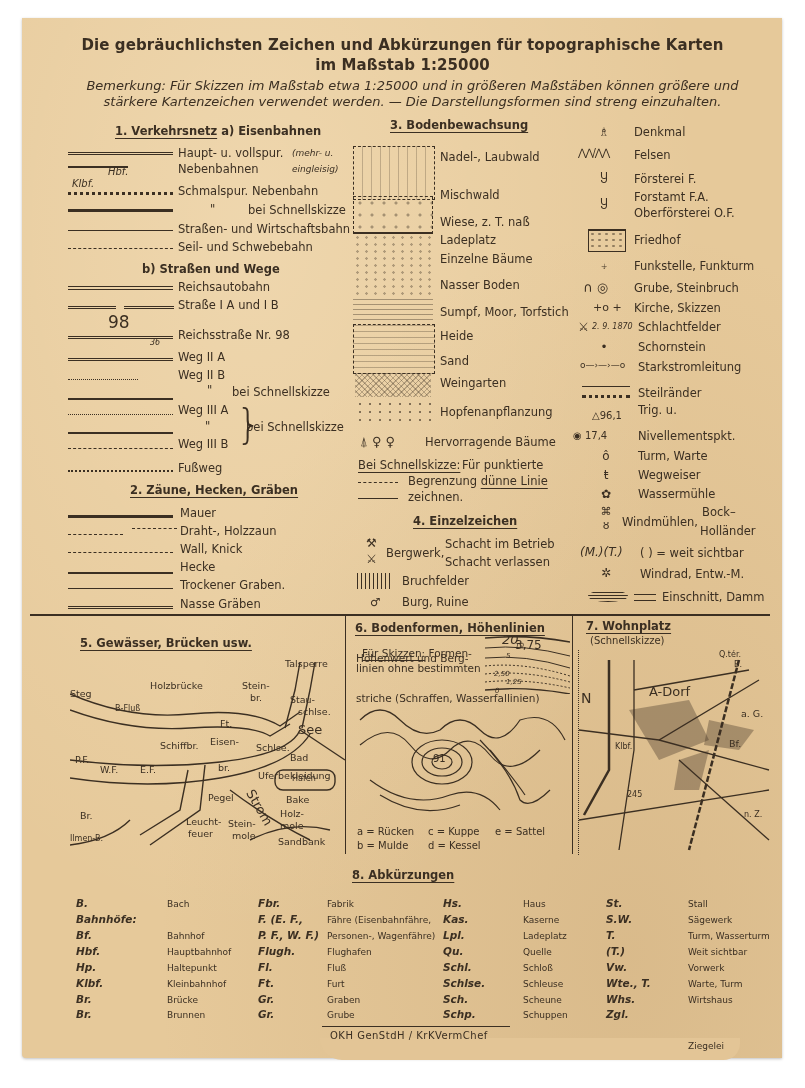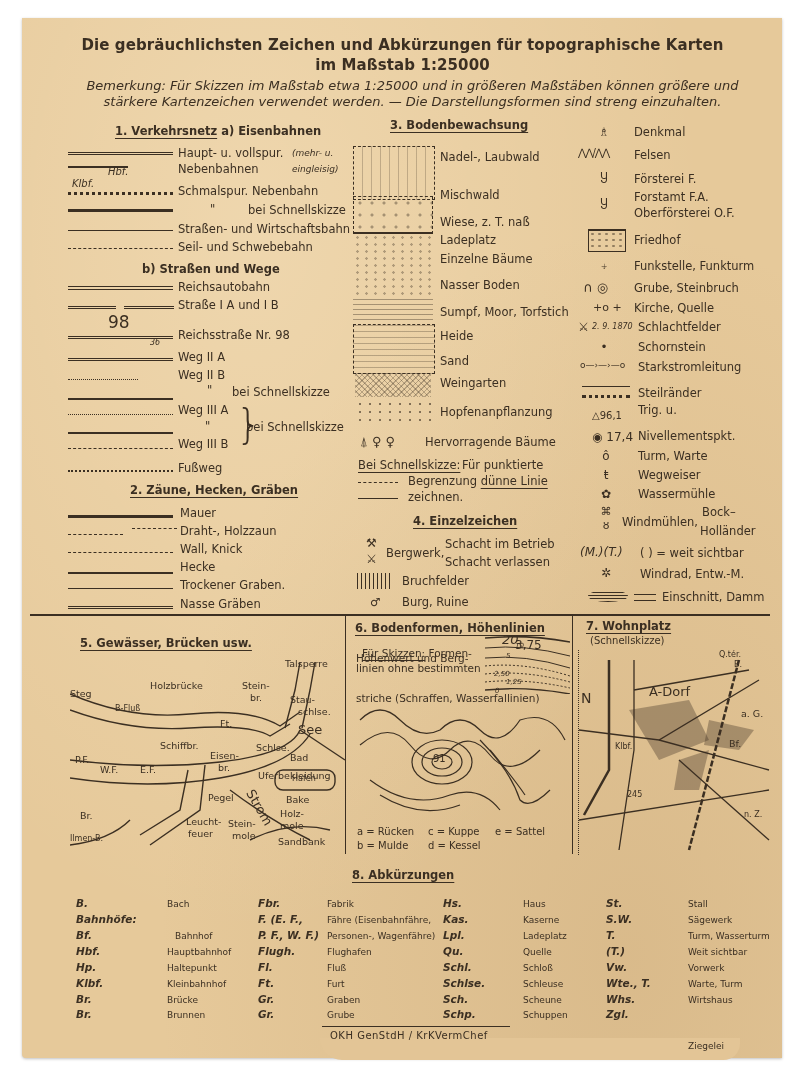--- a/index.html
+++ b/index.html
@@ -151,33 +151,33 @@
 <div class="glyph" style="left:593px;top:198px">Ⴘ</div>
 <div class="t" style="left:634px;top:190px">Forstamt F.A.</div>
 <div class="t" style="left:634px;top:206px">Oberförsterei O.F.</div>
 <div class="sym" style="left:588px;top:229px;width:36px;height:20px;border:1px solid #3b2f22;border-top-width:2px;background:radial-gradient(circle,rgba(59,47,34,.5) 1px,transparent 1.5px) 0 0/7px 6px"></div>
 <div class="t" style="left:634px;top:233px">Friedhof</div>
 <div class="glyph" style="left:593px;top:259px">⍖</div>
 <div class="t" style="left:634px;top:259px">Funkstelle, Funkturm</div>
 <div class="t" style="left:583px;top:280px;font-size:13px">∩ ◎</div>
 <div class="t" style="left:634px;top:281px">Grube, Steinbruch</div>
 <div class="t" style="left:593px;top:301px;font-size:11px">+o +</div>
-<div class="t" style="left:634px;top:301px">Kirche, Quelle</div>
+<div class="t" style="left:634px;top:301px">Kirche, Skizzen</div>
 <div class="t" style="left:578px;top:320px;font-size:12px">⚔</div>
 <div class="t sm" style="left:592px;top:322px;font-size:8px">2. 9. 1870</div>
 <div class="t" style="left:638px;top:320px">Schlachtfelder</div>
 <div class="glyph" style="left:593px;top:340px">•</div>
 <div class="t" style="left:638px;top:340px">Schornstein</div>
 <div class="t" style="left:580px;top:360px;font-size:9px">o—›—›—o</div>
 <div class="t" style="left:638px;top:360px">Starkstromleitung</div>
 <div class="sym" style="left:582px;top:386px;width:48px;height:8px;border-top:1px solid #3b2f22;border-bottom:3px solid #3b2f22;border-bottom-style:dotted"></div>
 <div class="t" style="left:638px;top:386px">Steilränder</div>
 <div class="t" style="left:592px;top:410px;font-size:10px">△<span>96,1</span></div>
 <div class="t" style="left:638px;top:403px">Trig. u.</div>
-<div class="t" style="left:592px;top:430px;font-size:12px">◉ <span>17,4</span></div>
+<div class="t" style="left:573px;top:430px;font-size:10px">◉ <span>17,4</span></div>
 <div class="t" style="left:638px;top:429px">Nivellementspkt.</div>
 <div class="glyph" style="left:595px;top:449px">ô</div>
 <div class="t" style="left:638px;top:449px">Turm, Warte</div>
 <div class="glyph" style="left:595px;top:468px">ŧ</div>
 <div class="t" style="left:638px;top:468px">Wegweiser</div>
 <div class="glyph" style="left:595px;top:487px">✿</div>
 <div class="t" style="left:638px;top:487px">Wassermühle</div>
 <div class="glyph" style="left:595px;top:505px;font-size:11px;line-height:14px">⌘<br>ȣ</div>
 <div class="t" style="left:622px;top:515px">Windmühlen,</div>
 <div class="t" style="left:702px;top:505px">Bock–</div>
@@ -221,21 +221,21 @@
   <span class="mlabel" style="left:45px;top:54px;font-size:8px">B-Fluß</span>
   <span class="mlabel" style="left:220px;top:44px">Stau-</span>
   <span class="mlabel" style="left:228px;top:56px">schlse.</span>
   <span class="mlabel" style="left:150px;top:68px">Ft.</span>
   <span class="mlabel" style="left:228px;top:72px;font-size:13px">See</span>
   <span class="mlabel" style="left:186px;top:92px">Schlse.</span>
   <span class="mlabel" style="left:90px;top:90px">Schiffbr.</span>
   <span class="mlabel" style="left:5px;top:104px">P.F.</span>
   <span class="mlabel" style="left:30px;top:114px">W.F.</span>
   <span class="mlabel" style="left:70px;top:114px">E.F.</span>
-  <span class="mlabel" style="left:140px;top:100px">Eisen-</span>
+  <span class="mlabel" style="left:140px;top:86px">Eisen-</span>
   <span class="mlabel" style="left:148px;top:112px">br.</span>
   <span class="mlabel" style="left:220px;top:102px">Bad</span>
   <span class="mlabel" style="left:188px;top:120px">Uferbekleidung</span>
   <span class="mlabel" style="left:170px;top:150px;font-size:13px;transform:rotate(60deg)">Strom</span>
   <span class="mlabel" style="left:222px;top:124px;font-size:8px">Hafen</span>
   <span class="mlabel" style="left:138px;top:142px">Pegel</span>
   <span class="mlabel" style="left:216px;top:144px">Bake</span>
   <span class="mlabel" style="left:10px;top:160px">Br.</span>
   <span class="mlabel" style="left:210px;top:158px">Holz-</span>
   <span class="mlabel" style="left:210px;top:170px">mole</span>
@@ -320,21 +320,21 @@
   <span class="mlabel" style="left:48px;top:140px;font-size:8px">245</span>
   <span class="mlabel" style="left:165px;top:160px;font-size:8px">n. Z.</span>
 </div>
 
 <div class="h u" style="left:352px;top:868px">8. Abkürzungen</div>
 <div>
   <div class="abbr" style="left:76px;top:897px">B.</div>
   <div class="mean" style="left:167px;top:899px">Bach</div>
   <div class="abbr" style="left:76px;top:913px">Bahnhöfe:</div>
   <div class="abbr" style="left:76px;top:929px">Bf.</div>
-  <div class="mean" style="left:175px;top:931px">Bahnhof</div>
+  <div class="mean" style="left:167px;top:931px">Bahnhof</div>
   <div class="abbr" style="left:76px;top:945px">Hbf.</div>
   <div class="mean" style="left:167px;top:947px">Hauptbahnhof</div>
   <div class="abbr" style="left:76px;top:961px">Hp.</div>
   <div class="mean" style="left:167px;top:963px">Haltepunkt</div>
   <div class="abbr" style="left:76px;top:977px">Klbf.</div>
   <div class="mean" style="left:167px;top:979px">Kleinbahnhof</div>
   <div class="abbr" style="left:76px;top:993px">Br.</div>
   <div class="mean" style="left:167px;top:995px">Brücke</div>
   <div class="abbr" style="left:76px;top:1008px">Br.</div>
   <div class="mean" style="left:167px;top:1010px">Brunnen</div>

